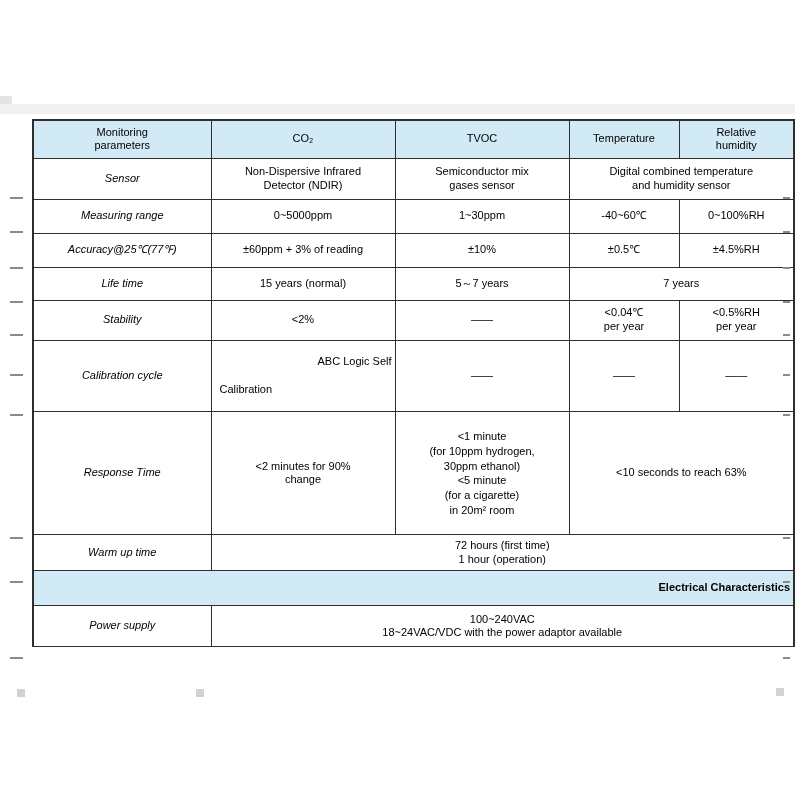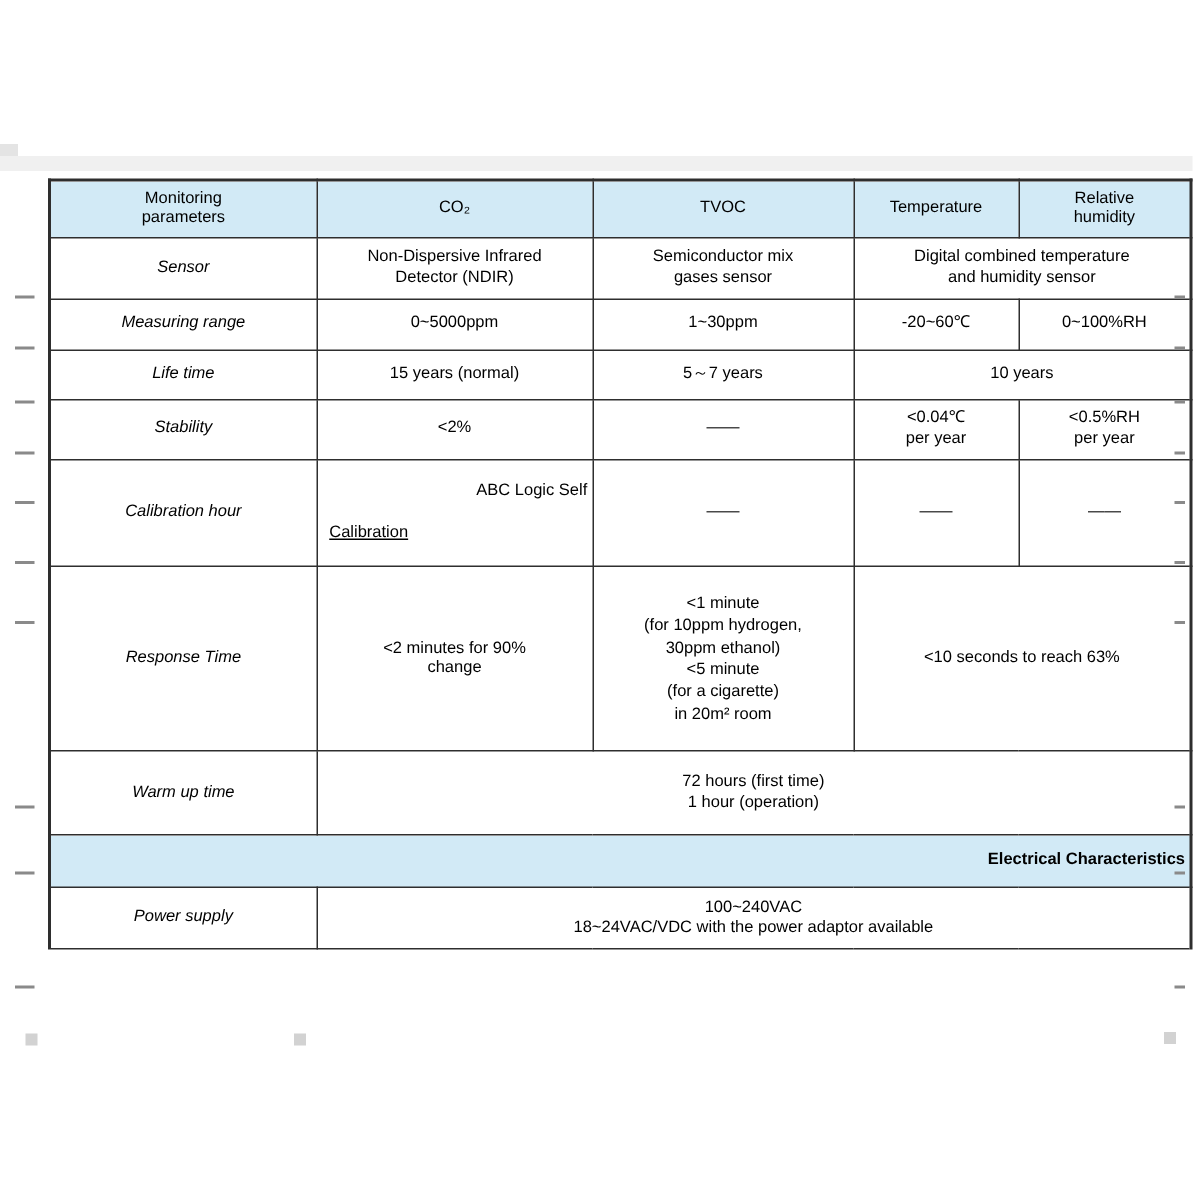--- a/index.html
+++ b/index.html
@@ -32,21 +32,21 @@
     padding:1px 3px;white-space:pre-line;
     font-weight:normal;overflow:hidden;
   }
   tr.cut td{border-bottom:none;}
   .hdr{background:var(--header-bg,#d2eaf6);font-weight:bold;}
   td.label{font-weight:bold;font-style:italic;}
   td.left{text-align:left;padding-left:9px;}
   td.resp-tvoc{text-align:left;padding-left:7px;line-height:1.33;}
   tr.ec-row td{background:var(--header-bg,#d2eaf6);font-weight:bold;text-align:right;}
   .cal-line1{text-align:right;}
-  .cal-line2{text-align:left;padding-left:5px;text-decoration:underline;}
+  .cal-line2{text-align:left;padding-left:5px;}
 </style>
 </head>
 <body>
 
 <div class="canvas">
 
   <div class="page-corner"></div>
   <div class="page-band"></div>
 
   <table class="spec">
@@ -76,45 +76,52 @@
       <td>Semiconductor mix
 gases sensor</td>
       <td colspan="2">Digital combined temperature
 and humidity sensor</td>
     </tr>
 
     <tr style="height:34px">
       <td class="label">Measuring range</td>
       <td>0~5000ppm</td>
       <td>1~30ppm</td>
-      <td>-20~60℃</td>
+      <td>-40~60℃</td>
       <td>0~100%RH</td>
     </tr>
 
 
+    <tr style="height:34px">
+      <td class="label">Accuracy@25℃(77℉)</td>
+      <td>±60ppm + 3% of reading</td>
+      <td>±10%</td>
+      <td>±0.5℃</td>
+      <td>±4.5%RH</td>
+    </tr>
 
     <tr style="height:33px">
       <td class="label">Life time</td>
       <td>15 years (normal)</td>
       <td>5～7 years</td>
-      <td colspan="2">10 years</td>
+      <td colspan="2">7 years</td>
     </tr>
 
     <tr style="height:40px">
       <td class="label">Stability</td>
       <td>&lt;2%</td>
       <td>——</td>
       <td>&lt;0.04℃
 per year</td>
       <td>&lt;0.5%RH
 per year</td>
     </tr>
 
     <tr style="height:40px">
-      <td class="label">Calibration hour</td>
+      <td class="label">Calibration cycle</td>
       <td>
         <div class="cal-line1">ABC Logic Self</div>
         <div class="cal-line2">Calibration</div>
       </td>
       <td>——</td>
       <td>——</td>
       <td>——</td>
     </tr>
 
     <tr style="height:123px">
@@ -123,21 +130,21 @@
 change</td>
       <td class="resp-tvoc">&lt;1 minute
 (for 10ppm hydrogen,
 30ppm ethanol)
 &lt;5 minute
 (for a cigarette)
 in 20m² room</td>
       <td colspan="2">&lt;10 seconds to reach 63%</td>
     </tr>
 
-    <tr style="height:56px">
+    <tr style="height:36px">
       <td class="label">Warm up time</td>
       <td colspan="4" class="left">72 hours (first time)
 1 hour (operation)</td>
     </tr>
 
     <tr class="ec-row" style="height:35px">
       <td colspan="5">Electrical Characteristics</td>
     </tr>
 
     <tr style="height:41px">

